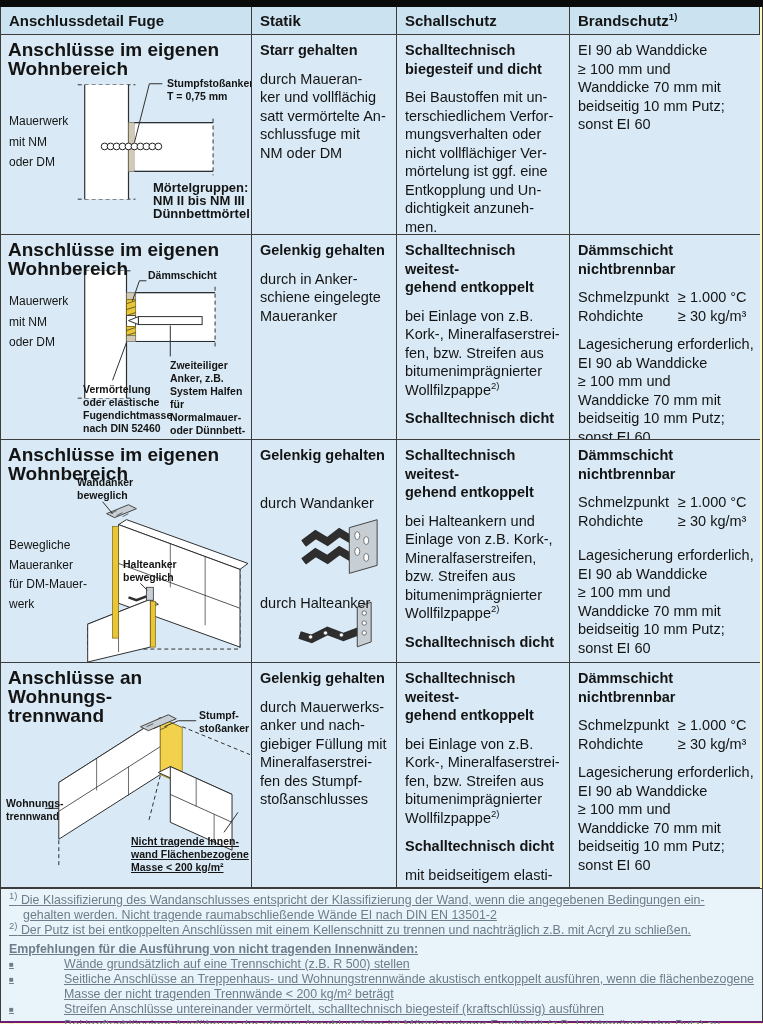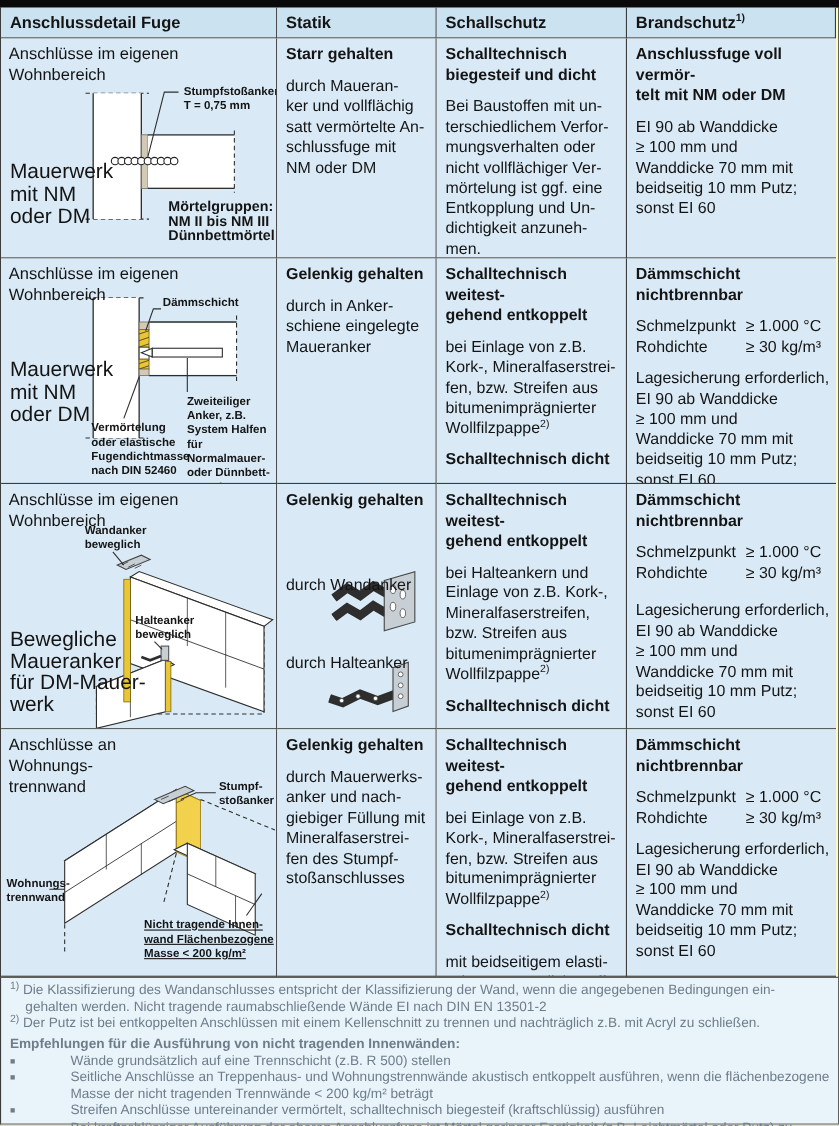--- a/index.html
+++ b/index.html
@@ -20,31 +20,31 @@
   }
   .th:last-child { border-right:none; }
   .cell {
     background:#d9eaf6; border-right:1px solid #3c3c3c; border-bottom:1px solid #3c3c3c;
     position:relative; overflow:hidden;
   }
   .cell.last { border-right:none; }
   .txt { padding:6px 6px 6px 8px; font-size:14.5px; line-height:18.5px; }
   .b { font-weight:700; white-space:pre-line; margin-bottom:10px; }
   .p { white-space:pre-line; margin-bottom:10px; }
-  .rowtitle { position:absolute; top:5px; left:7px; font-weight:400; font-size:15px; line-height:19px; white-space:pre-line; }
-  .wlab { position:absolute; font-size:19px; line-height:20.5px; white-space:pre-line;margin-top:36px; }
+  .rowtitle { position:absolute; top:5px; left:7px; font-weight:700; font-size:19px; line-height:19px; white-space:pre-line; }
+  .wlab { position:absolute; font-size:12px; line-height:20.5px; white-space:pre-line; }
   .dlab { position:absolute; font-weight:700; font-size:10.5px; line-height:13px; white-space:pre-line; }
   .dsvg { position:absolute; inset:0; width:100%; height:100%; }
   .spec { display:grid; grid-template-columns:100px auto; margin-bottom:10px; line-height:18.5px; }
   .gap { margin-top:16px; }
   sup { font-size:9.5px; vertical-align:super; line-height:0; }
   .footer {
     width:763px; height:134px; background:#e9f3fa; color:#6d7d8a;
-    border:1px solid #3c3c3c; border-top:none; border-bottom:2px solid #a3a3a3;
-    padding:4px 8px 0 8px; font-size:12.4px; line-height:15.2px;
+    border:1px solid #3c3c3c; border-top:none; border-bottom:2px solid #701a75;
+    padding:4px 8px 0 8px; font-size:12.4px; line-height:15.2px;text-decoration:underline;
   }
   .fn { white-space:pre-line; padding-left:14px; text-indent:-14px; }
   .rec-title { font-weight:700; margin-top:3px; }
   .bullet { display:flex; gap:6px; }
   .bullet .bsq { font-size:8px; line-height:15.2px; flex:0 0 8px; }
   .bullet .btxt { white-space:pre-line;margin-left:41px; }
   svg line, svg path, svg polyline { stroke:#2e2e2e; }
 </style>
 </head>
 <body>
@@ -113,22 +113,20 @@
 terschiedlichem Verfor-
 mungsverhalten oder
 nicht vollflächiger Ver-
 mörtelung ist ggf. eine
 Entkopplung und Un-
 dichtigkeit anzuneh-
 men.</div>
     </div>
 
     <div class="cell txt last">
-      <div class="b">Anschlussfuge voll vermör-
-telt mit NM oder DM</div>
       <div class="p">EI 90 ab Wanddicke
 ≥ 100 mm und
 Wanddicke 70 mm mit
 beidseitig 10 mm Putz;
 sonst EI 60</div>
     </div>
 
     <div class="cell">
       <svg class="dsvg" viewBox="0 0 251 205">
         <path d="M77,36 H133" fill="none" stroke-width="1" stroke-dasharray="4,3"></path>
@@ -272,21 +270,21 @@
           <circle cx="90" cy="196" r="2" fill="#fff" stroke="#444" stroke-width="0.7"></circle>
           <circle cx="74" cy="194" r="2" fill="#fff" stroke="#444" stroke-width="0.7"></circle>
           <circle cx="59" cy="198" r="2" fill="#fff" stroke="#444" stroke-width="0.7"></circle>
           <polygon points="106,168 120,163 120,203 106,208" fill="#c7ced4" stroke="#444" stroke-width="1"></polygon>
           <circle cx="113" cy="174" r="2.2" fill="#fff" stroke="#444" stroke-width="0.7"></circle>
           <circle cx="113" cy="184" r="2.2" fill="#fff" stroke="#444" stroke-width="0.7"></circle>
           <circle cx="113" cy="194" r="2.2" fill="#fff" stroke="#444" stroke-width="0.7"></circle>
         </g>
       </svg>
       <div class="b">Gelenkig gehalten</div>
-      <div style="position:absolute; top:83px; left:8px;">durch Wandanker</div>
+      <div style="position:absolute; top:54px; left:8px;">durch Wandanker</div>
       <div style="position:absolute; top:154px; left:8px;">durch Halteanker</div>
     </div>
 
     <div class="cell txt">
       <div class="b">Schalltechnisch weitest-
 gehend entkoppelt</div>
       <div class="p"><span style="white-space:pre-line;">bei Halteankern und
 Einlage von z.B. Kork-,
 Mineralfaserstreifen,
 bzw. Streifen aus

